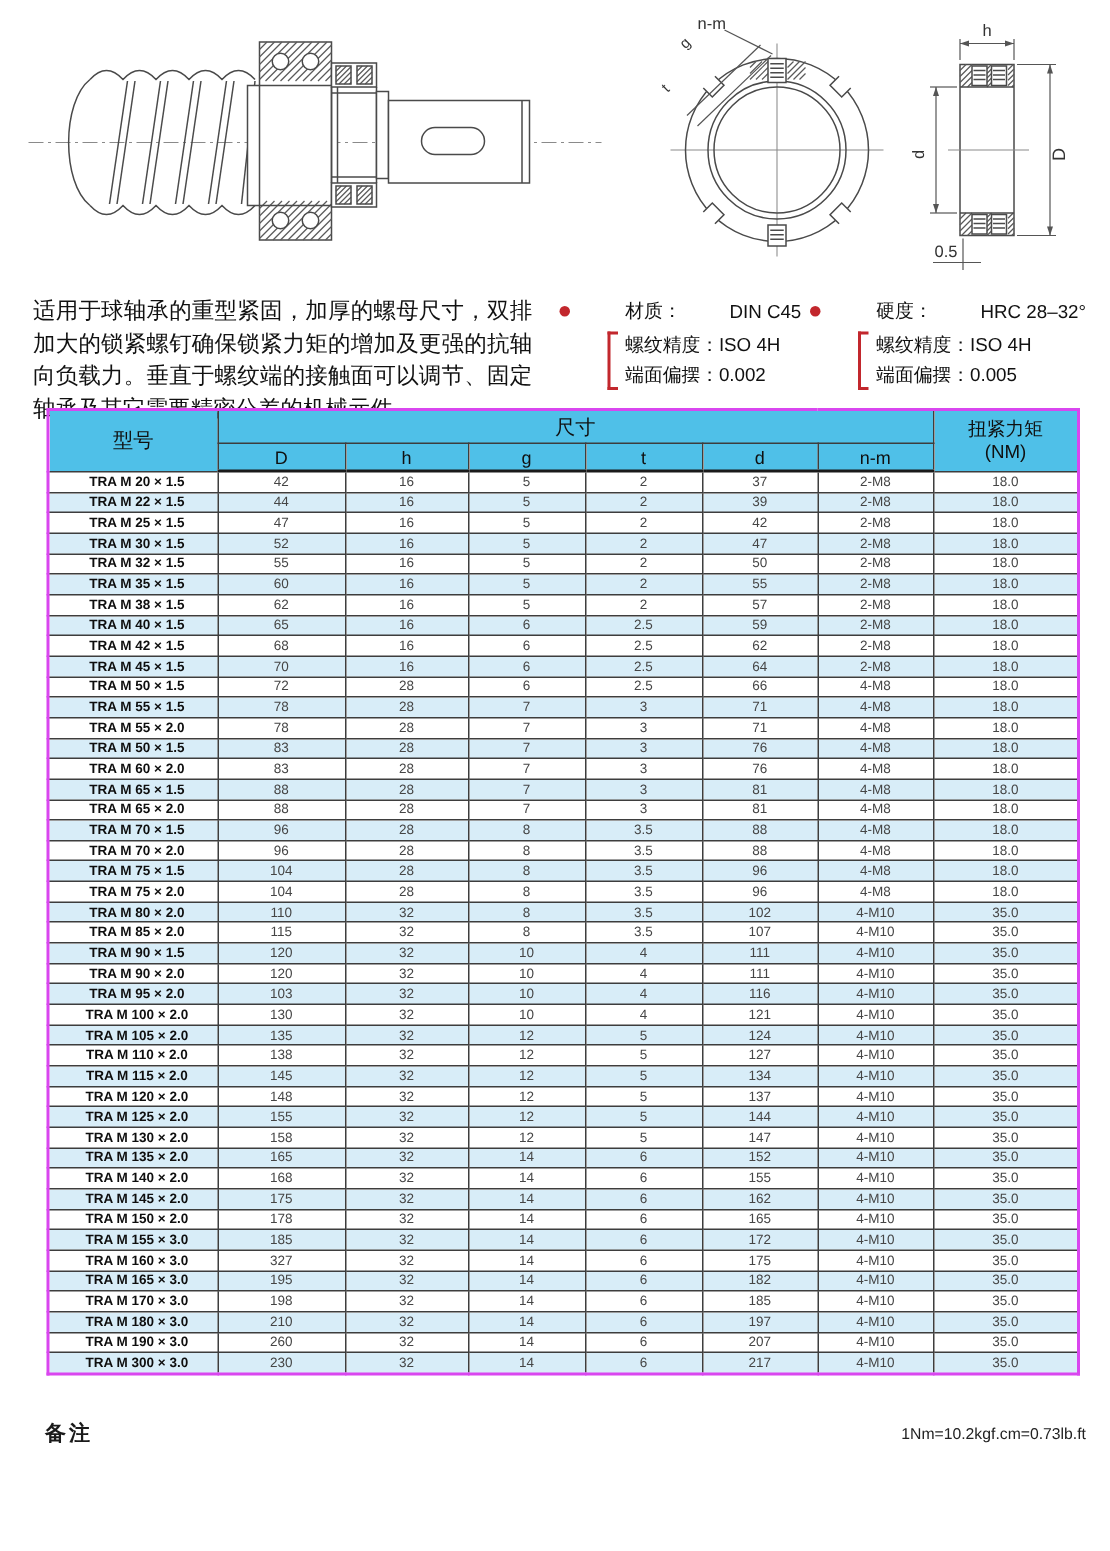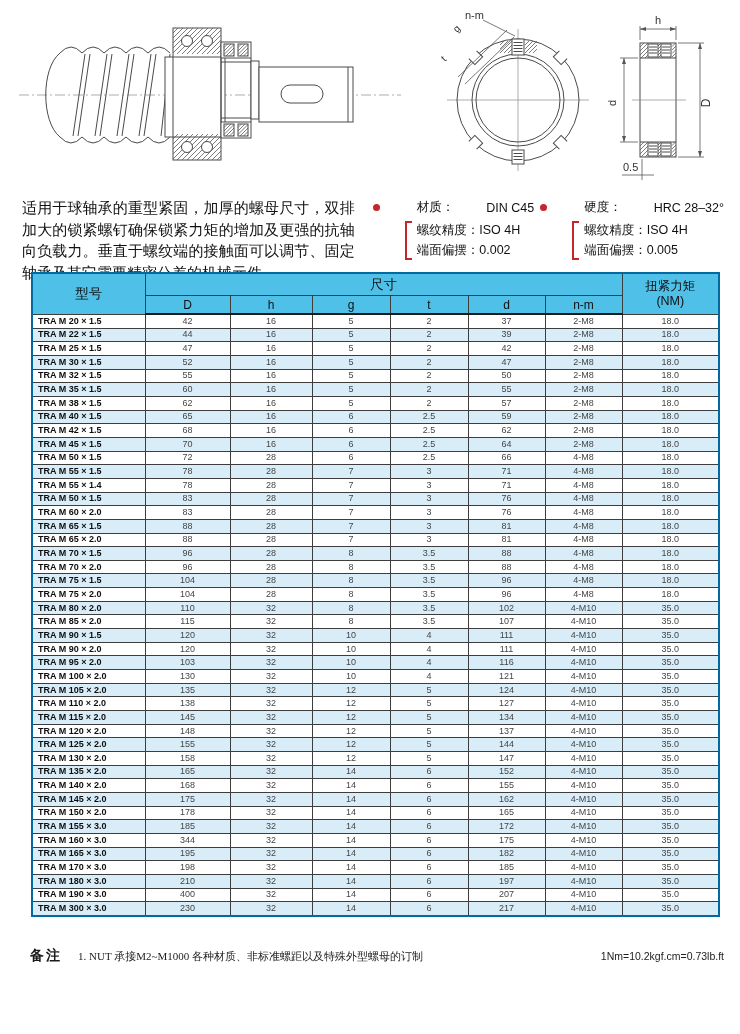--- a/index.html
+++ b/index.html
@@ -17,33 +17,33 @@
   #desc-text{width:432px;font-size:15px;line-height:21.5px;color:#111;text-align:justify;}
   #specs{margin-left:18px;flex:1;font-size:12.5px;color:#111;}
   .specs-cols{display:grid;grid-template-columns:1fr 1fr;column-gap:6px;}
   .spec-bullet-line{display:flex;align-items:center;margin:2px 0 5px 0;white-space:nowrap;gap:32px;}
   .dot{width:7px;height:7px;border-radius:50%;background:var(--accent-red,#C2272D);margin-right:5px;flex:0 0 auto;}
   .bracket-group{display:flex;margin-top:2px;margin-left:32px;}
   .bracket{width:5px;border:2px solid var(--accent-red,#C2272D);border-right:none;margin-right:5px;flex:0 0 auto;}
   .bracket-lines div{line-height:19.5px;white-space:nowrap;}
 
   #spec-table{position:absolute;top:272px;left:31px;border-collapse:collapse;table-layout:fixed;
-              width:687px;border:2px solid #0369a1;}
+              width:687px;border:2px solid #d946ef;}
   #spec-table th,#spec-table td{border:1px solid #3d3d3d;padding:0;overflow:hidden;}
   #spec-table thead th{background:var(--header-bg,#4FC0E8);color:#101010;font-weight:normal;}
   th.h-model{font-size:13.5px;}
   th.h-dims{font-size:13.5px;height:21px;}
   th.h-torque{font-size:12.5px;line-height:15px;}
   th.dim-th{font-size:12px;height:17px;}
   #spec-table thead tr:last-child th{border-bottom:2px solid #1a1a1a;}
   #spec-table td{height:12.66px;font-size:9px;line-height:11px;text-align:center;color:#454545;}
-  #spec-table td.model{text-align:left;padding-left:5px;font-weight:bold;color:#0e0e0e;}
+  #spec-table td.model{text-align:center;padding-left:5px;font-weight:bold;color:#0e0e0e;}
   #spec-table tbody tr:nth-child(even){background:var(--row-alt,#D8EDF8);}
 
-  #notes{position:absolute;top:946px;left:30px;display:flex;align-items:flex-end;font-family:Liberation Serif, serif;}
+  #notes{position:absolute;top:946px;left:30px;display:flex;align-items:center;}
   #notes-label{font-size:14px;font-weight:bold;letter-spacing:2px;margin-right:16px;margin-top:1px;}
   #notes-items div{font-size:11px;line-height:17.5px;color:#222;white-space:nowrap;}
   #footnote{position:absolute;top:950px;right:16px;font-size:10.5px;color:#222;}
 </style>
 </head>
 <body>
 
 <svg id="drawing-screw" style="left:15px;top:8px;" width="392" height="182" viewBox="0 0 392 182">
   <line class="thin" x1="4" y1="87" x2="386" y2="87" stroke-dasharray="10 3 2 3"></line>
   <g>
@@ -495,21 +495,21 @@
         <td class="model">TRA M 55 × 1.5</td>
         <td>78</td>
         <td>28</td>
         <td>7</td>
         <td>3</td>
         <td>71</td>
         <td>4-M8</td>
         <td>18.0</td>
       </tr>
       <tr>
-        <td class="model">TRA M 55 × 1.4</td>
+        <td class="model">TRA M 55 × 2.0</td>
         <td>78</td>
         <td>28</td>
         <td>7</td>
         <td>3</td>
         <td>71</td>
         <td>4-M8</td>
         <td>18.0</td>
       </tr>
       <tr>
         <td class="model">TRA M 50 × 1.5</td>
@@ -756,21 +756,21 @@
         <td>185</td>
         <td>32</td>
         <td>14</td>
         <td>6</td>
         <td>172</td>
         <td>4-M10</td>
         <td>35.0</td>
       </tr>
       <tr>
         <td class="model">TRA M 160 × 3.0</td>
-        <td>344</td>
+        <td>327</td>
         <td>32</td>
         <td>14</td>
         <td>6</td>
         <td>175</td>
         <td>4-M10</td>
         <td>35.0</td>
       </tr>
       <tr>
         <td class="model">TRA M 165 × 3.0</td>
         <td>195</td>
@@ -796,21 +796,21 @@
         <td>210</td>
         <td>32</td>
         <td>14</td>
         <td>6</td>
         <td>197</td>
         <td>4-M10</td>
         <td>35.0</td>
       </tr>
       <tr>
         <td class="model">TRA M 190 × 3.0</td>
-        <td>400</td>
+        <td>260</td>
         <td>32</td>
         <td>14</td>
         <td>6</td>
         <td>207</td>
         <td>4-M10</td>
         <td>35.0</td>
       </tr>
       <tr>
         <td class="model">TRA M 300 × 3.0</td>
         <td>230</td>
@@ -820,16 +820,15 @@
         <td>217</td>
         <td>4-M10</td>
         <td>35.0</td>
       </tr>
     </tbody>
 </table>
 
 <div id="notes">
   <div id="notes-label">备注</div>
   <div id="notes-items">
-      <div>1. NUT 承接M2~M1000 各种材质、非标准螺距以及特殊外型螺母的订制</div>
     </div>
 </div>
 <div id="footnote">1Nm=10.2kgf.cm=0.73lb.ft</div>
 
 </body></html>

